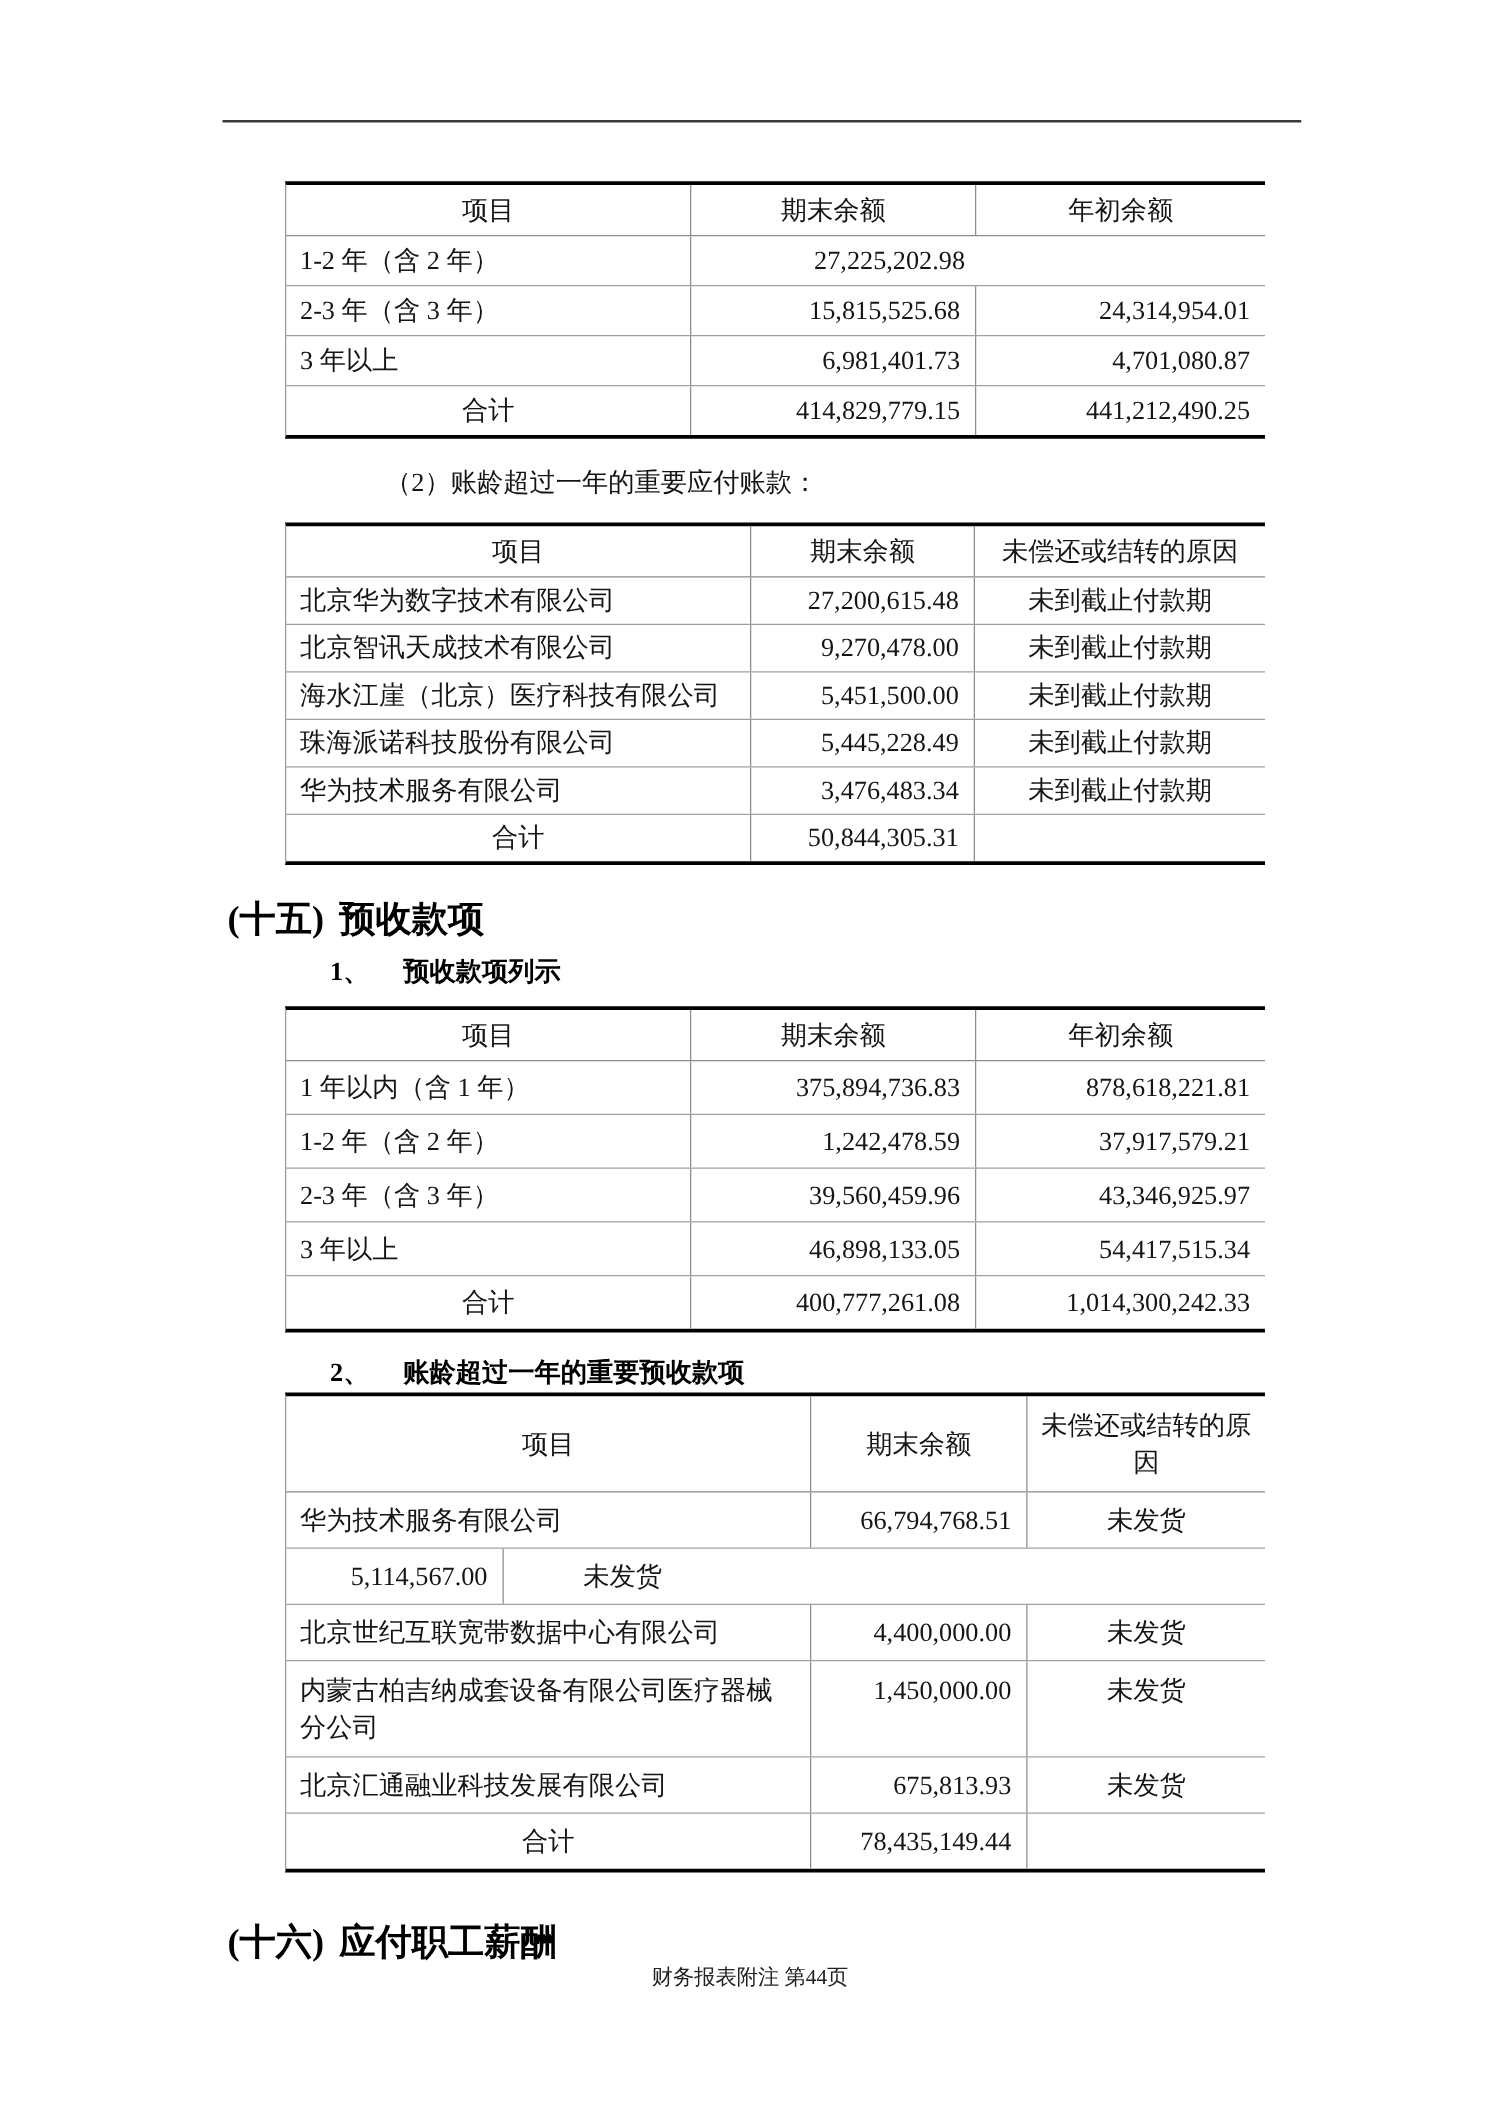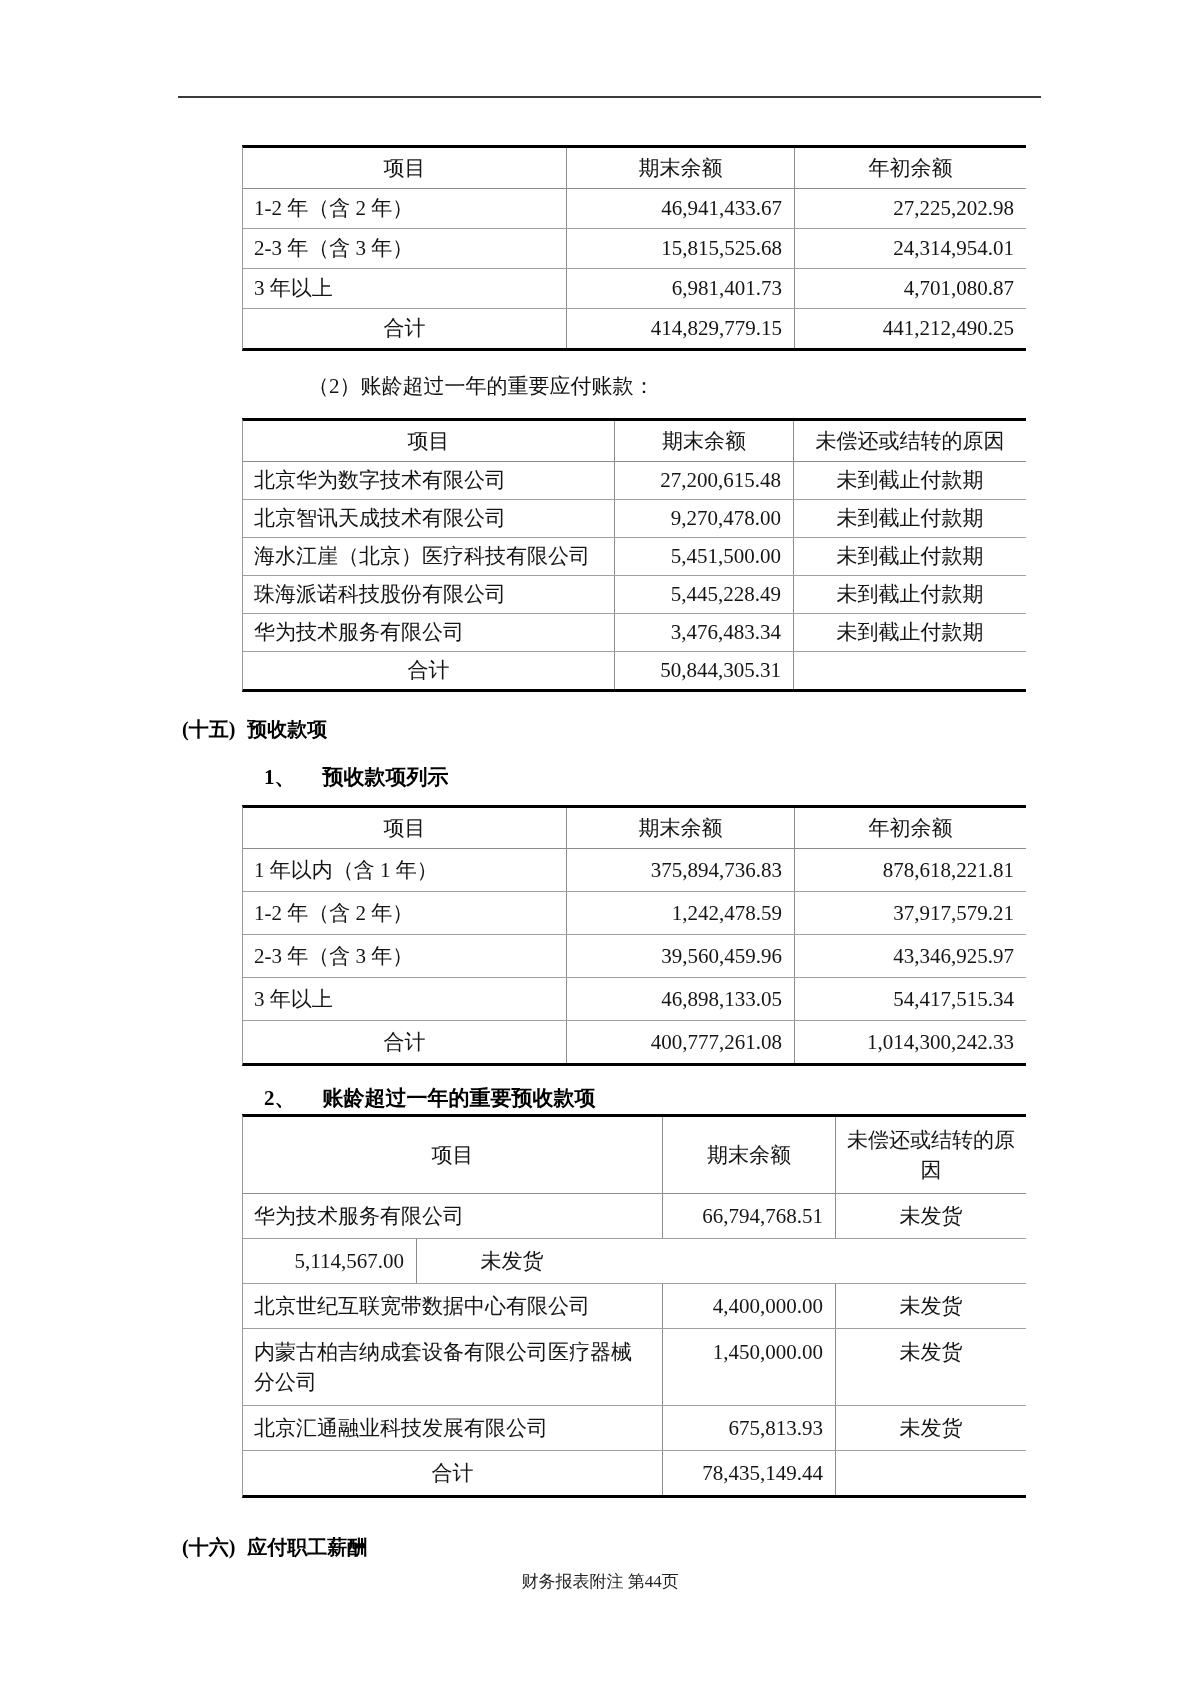--- a/index.html
+++ b/index.html
@@ -3,21 +3,21 @@
 <meta charset="utf-8">
 <style>
   html,body { margin:0; padding:0; background:#ffffff; }
   #page {
     position:relative; width:1200px; height:1696px; background:#ffffff;
     font-family:"Liberation Serif","DejaVu Serif",serif; color:#141414;
     overflow:hidden;
   }
   #top-rule { position:absolute; left:178px; top:96px; width:863px; height:2px; background:#3a3a3a; }
 
-  .fin-table { position:absolute; left:242px; width:783px;
+  .fin-table { position:absolute; left:228px; width:783px;
     border-top:3px solid #000; border-bottom:3px solid #000; border-left:1px solid #9a9a9a; }
   .row { display:flex; border-bottom:1px solid #a0a0a0; }
   .row:last-child { border-bottom:none; }
   .row.header { border-bottom:1px solid #8c8c8c; }
   .cell { display:flex; align-items:center; box-sizing:border-box;
     font-size:21px; line-height:1.45; color:#151515; }
   .cell + .cell { border-left:1px solid #8c8c8c; }
   .cell.label  { justify-content:flex-start; padding:3px 12px 3px 11px; }
   .cell.num    { justify-content:flex-end;   padding:3px 12px 3px 6px;  }
   .cell.center { justify-content:center; text-align:center; padding:3px 8px; }
@@ -30,21 +30,21 @@
 
   
   #p2-title { position:absolute; left:308px; top:372px; font-size:21px; color:#141414; }
 
   
   #t2 { top:418px; }
   #t2 .c1{width:371px} #t2 .c2{width:179px} #t2 .c3{width:233px}
   #t2 .row{min-height:37px} #t2 .row.header{min-height:40px}
 
   .sec-head { position:absolute; left:182px; display:flex; gap:12px;
-    font-weight:bold; font-size:20px; color:#000; }
+    font-weight:bold; font-size:29px; color:#000; }
   .sub-head { position:absolute; left:264px; display:flex; gap:27px;
     font-weight:bold; font-size:21px; color:#000; }
   #h15 { top:716px; }
   #sub1 { top:763px; }
 
   
   #t3 { top:805px; }
   #t3 .c1{width:323px} #t3 .c2{width:228px} #t3 .c3{width:232px}
   #t3 .row{min-height:42px} #t3 .row.header{min-height:40px}
 
@@ -70,21 +70,20 @@
   <div id="top-rule"></div>
 
   <div class="fin-table" id="t1">
     <div class="row header">
       <div class="cell center c1">项目</div>
       <div class="cell center c2">期末余额</div>
       <div class="cell center c3">年初余额</div>
     </div>
     <div class="row">
       <div class="cell label c1">1-2 年（含 2 年）</div>
-      <div class="cell num c2">46,941,433.67</div>
       <div class="cell num c3">27,225,202.98</div>
     </div>
     <div class="row">
       <div class="cell label c1">2-3 年（含 3 年）</div>
       <div class="cell num c2">15,815,525.68</div>
       <div class="cell num c3">24,314,954.01</div>
     </div>
     <div class="row">
       <div class="cell label c1">3 年以上</div>
       <div class="cell num c2">6,981,401.73</div>

